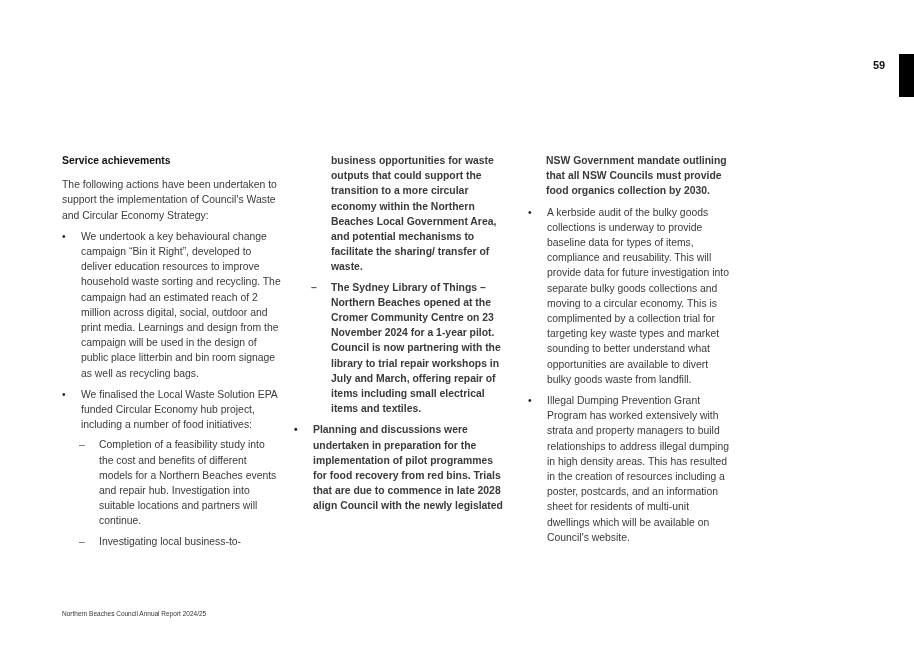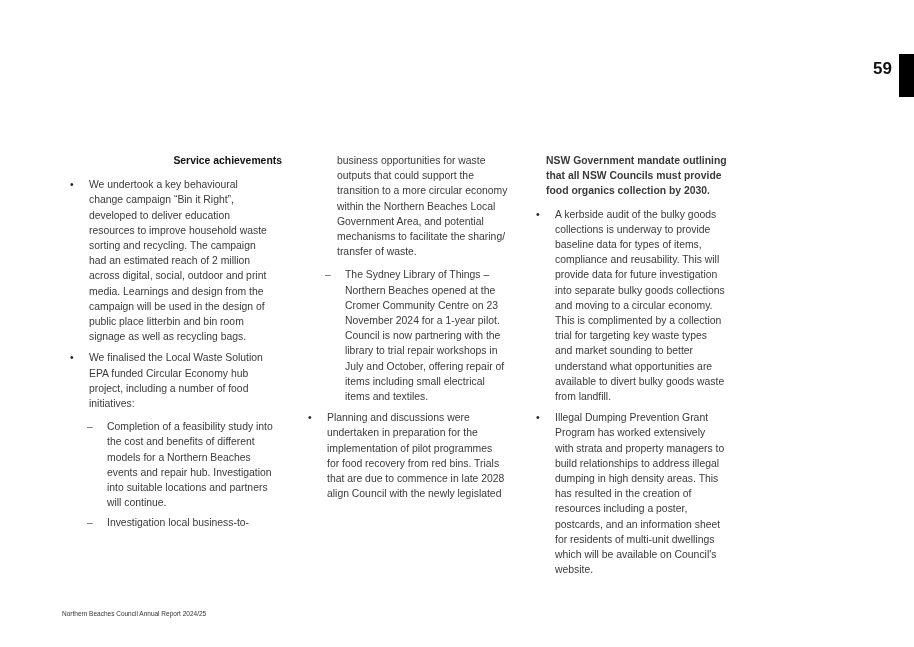--- a/index.html
+++ b/index.html
@@ -1,60 +1,61 @@
 <!DOCTYPE html>
 <html><head>
 <meta charset="utf-8">
 <style>
   html, body { margin:0; padding:0; }
   body { width:914px; height:647px; background:#ffffff; position:relative; overflow:hidden;
          font-family:"Liberation Sans", sans-serif; color:#3a3a3a; }
-  .page-num { position:absolute; left:873px; top:59px; font-size:17px; font-weight:bold; color:#111; }
+  .page-num { position:absolute; left:873px; top:59px; font-size:11px; font-weight:bold; color:#111; }
   .tab-marker { position:absolute; left:899px; top:54px; width:15px; height:43px; background:#000; }
   .col { position:absolute; top:153px; font-size:10.4px; line-height:15.2px; }
   .col1 { left:62px; width:220px; }
-  .col2 { left:300px; width:215px; }
+  .col2 { left:294px; width:215px;font-weight:bold; }
   .col3 { left:528px; width:205px; }
   .h { font-weight:bold; color:#111; }
-  .h1 { margin-bottom:9px;text-align:right; }
+  .h1 { margin-bottom:9px; }
   p { margin:0; }
-  ul { list-style:none; margin:8px; padding:0; }
+  ul { list-style:none; margin:0; padding:0; }
   li { position:relative; }
   li.b { padding-left:19px; margin-top:6px; }
   li.b::before { content:"•"; position:absolute; left:0; top:0; color:#222; }
   li.d { padding-left:37px; margin-top:5px; }
   li.d::before { content:"–"; position:absolute; left:17px; top:0; color:#555; }
   .cont { padding-left:37px; }
   .cont-b { padding-left:18px;font-weight:bold; }
   .footer { position:absolute; left:62px; top:610px; font-size:6.5px; color:#333; }
 </style>
 </head>
 <body>
 
 <div class="page-num">59</div>
 <div class="tab-marker"></div>
 
 <div class="col col1">
   <p class="h h1">Service achievements</p>
+  <p>The following actions have been undertaken to support the implementation of Council's Waste and Circular Economy Strategy:</p>
   <ul>
     <li class="b">We undertook a key behavioural change campaign “Bin it Right”, developed to deliver education resources to improve household waste sorting and recycling. The campaign had an estimated reach of 2 million across digital, social, outdoor and print media. Learnings and design from the campaign will be used in the design of public place litterbin and bin room signage as well as recycling bags.</li>
     <li class="b">
       <span>We finalised the Local Waste Solution EPA funded Circular Economy hub project, including a number of food initiatives:</span>
     </li>
   </ul>
   <ul>
     <li class="d">Completion of a feasibility study into the cost and benefits of different models for a Northern Beaches events and repair hub. Investigation into suitable locations and partners will continue.</li>
-    <li class="d">Investigation local business-to-</li>
+    <li class="d">Investigating local business-to-</li>
   </ul>
 </div>
 
 <div class="col col2">
   <p class="cont">business opportunities for waste outputs that could support the transition to a more circular economy within the Northern Beaches Local Government Area, and potential mechanisms to facilitate the sharing/ transfer of waste.</p>
   <ul>
-    <li class="d">The Sydney Library of Things – Northern Beaches opened at the Cromer Community Centre on 23 November 2024 for a 1-year pilot.  Council is now partnering with the library to trial repair workshops in July and October, offering repair of items including small electrical items and textiles.</li>
+    <li class="d">The Sydney Library of Things – Northern Beaches opened at the Cromer Community Centre on 23 November 2024 for a 1-year pilot.  Council is now partnering with the library to trial repair workshops in July and March, offering repair of items including small electrical items and textiles.</li>
     <li class="b">Planning and discussions were undertaken in preparation for the implementation of pilot programmes for food recovery from red bins. Trials that are due to commence in late 2028 align Council with the newly legislated</li>
   </ul>
 </div>
 
 <div class="col col3">
   <p class="cont-b">NSW Government mandate outlining that all NSW Councils must provide food organics collection by 2030.</p>
   <ul>
     <li class="b">A kerbside audit of the bulky goods collections is underway to provide baseline data for types of items, compliance and reusability. This will provide data for future investigation into separate bulky goods collections and moving to a circular economy. This is complimented by a collection trial for targeting key waste types and market sounding to better understand what opportunities are available to divert bulky goods waste from landfill.</li>
     <li class="b">Illegal Dumping Prevention Grant Program has worked extensively with strata and property managers to build relationships to address illegal dumping in high density areas. This has resulted in the creation of resources including a poster, postcards, and an information sheet for residents of multi-unit dwellings which will be available on Council's website.</li>
   </ul>

